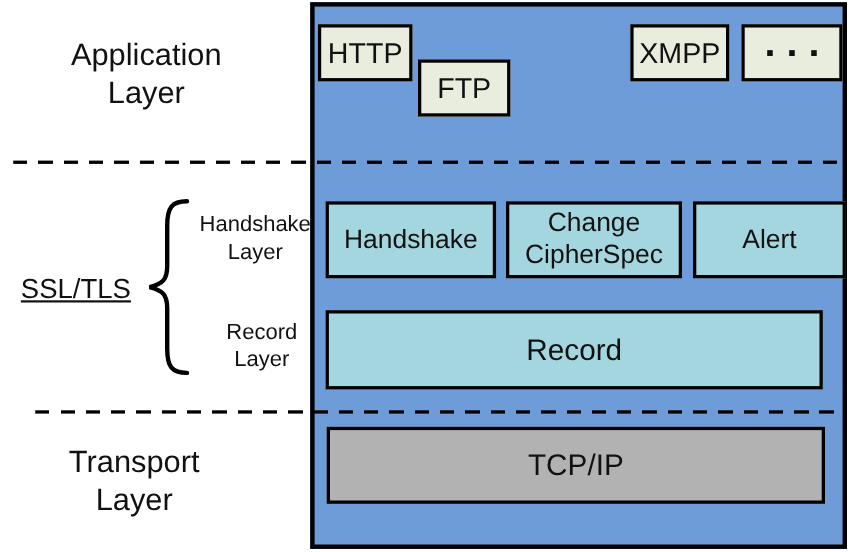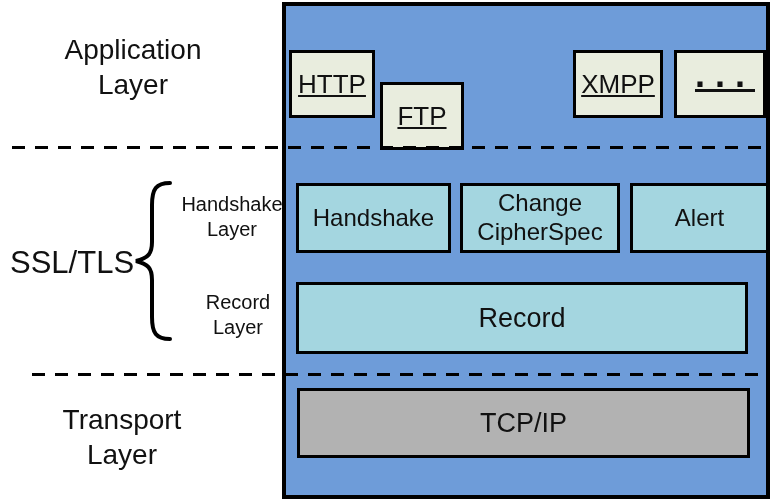--- a/index.html
+++ b/index.html
@@ -6,21 +6,21 @@
   .canvas {
     position:relative; width:772px; height:502px;
     background:var(--background,#fff); overflow:hidden;
     font-family:"Liberation Sans", sans-serif; color:#000;
   }
   
   .label { position:absolute; text-align:center; color:#111;margin-left:10px; }
   .label-lg { font-size:28px; line-height:35px; }
   .label-sm { font-size:20px; line-height:25px; }
   .app-label       { top:32px;  left:0;     width:246px; }
-  .ssl-label       { top:244px; left:0;     width:118px; font-size:31px; line-height:38px; }
+  .ssl-label       { top:244px; left:0;     width:118px; font-size:25px; line-height:38px;text-decoration:underline; }
   .hs-layer-label  { top:192px; left:162px; width:120px; }
   .rec-layer-label { top:290px; left:168px; width:120px; }
   .transport-label { top:402px; left:0;     width:224px; }
   
   .brace { position:absolute; left:126px; top:180px; }
   
   .dashed {
     position:absolute; height:3px; z-index:2;
     background:repeating-linear-gradient(90deg, var(--outline,#000) 0 13px, transparent 13px 23px);
   }
@@ -31,21 +31,21 @@
     position:absolute; left:282px; top:2px; width:488px; height:497px;
     box-sizing:border-box; border:4px solid var(--outline,#000);
     background:var(--panel_blue,#6e9cd9); z-index:1;
   }
   .box {
     position:absolute; box-sizing:border-box; z-index:3;
     border:3px solid var(--outline,#000);
     display:flex; align-items:center; justify-content:center;
     text-align:center; color:#111;
   }
-  .app-box  { top:44px; height:68px; background:var(--application_box,#e9edde); font-size:26px;text-decoration:underline; }
+  .app-box  { top:16px; height:52px; background:var(--application_box,#e9edde); font-size:26px; }
   .b-http   { left:3px;   width:86px; }
   .b-ftp    { left:94px;  width:84px;margin-top:32px; }
   .b-nntp   { left:185px; width:91px; }
   .b-xmpp   { left:287px; width:90px;align-items:center; }
   .b-more   { left:388px; width:92px; }
   .ellipsis-label {
     display:block; font-weight:700; font-size:36px; line-height:normal;
     letter-spacing:10px; margin-right:-10px; transform:translateY(-9px);
   }
   .tls-box  { top:177px; height:70px; background:var(--tls_box,#a3d6e0); font-size:24px; line-height:1.2; }

